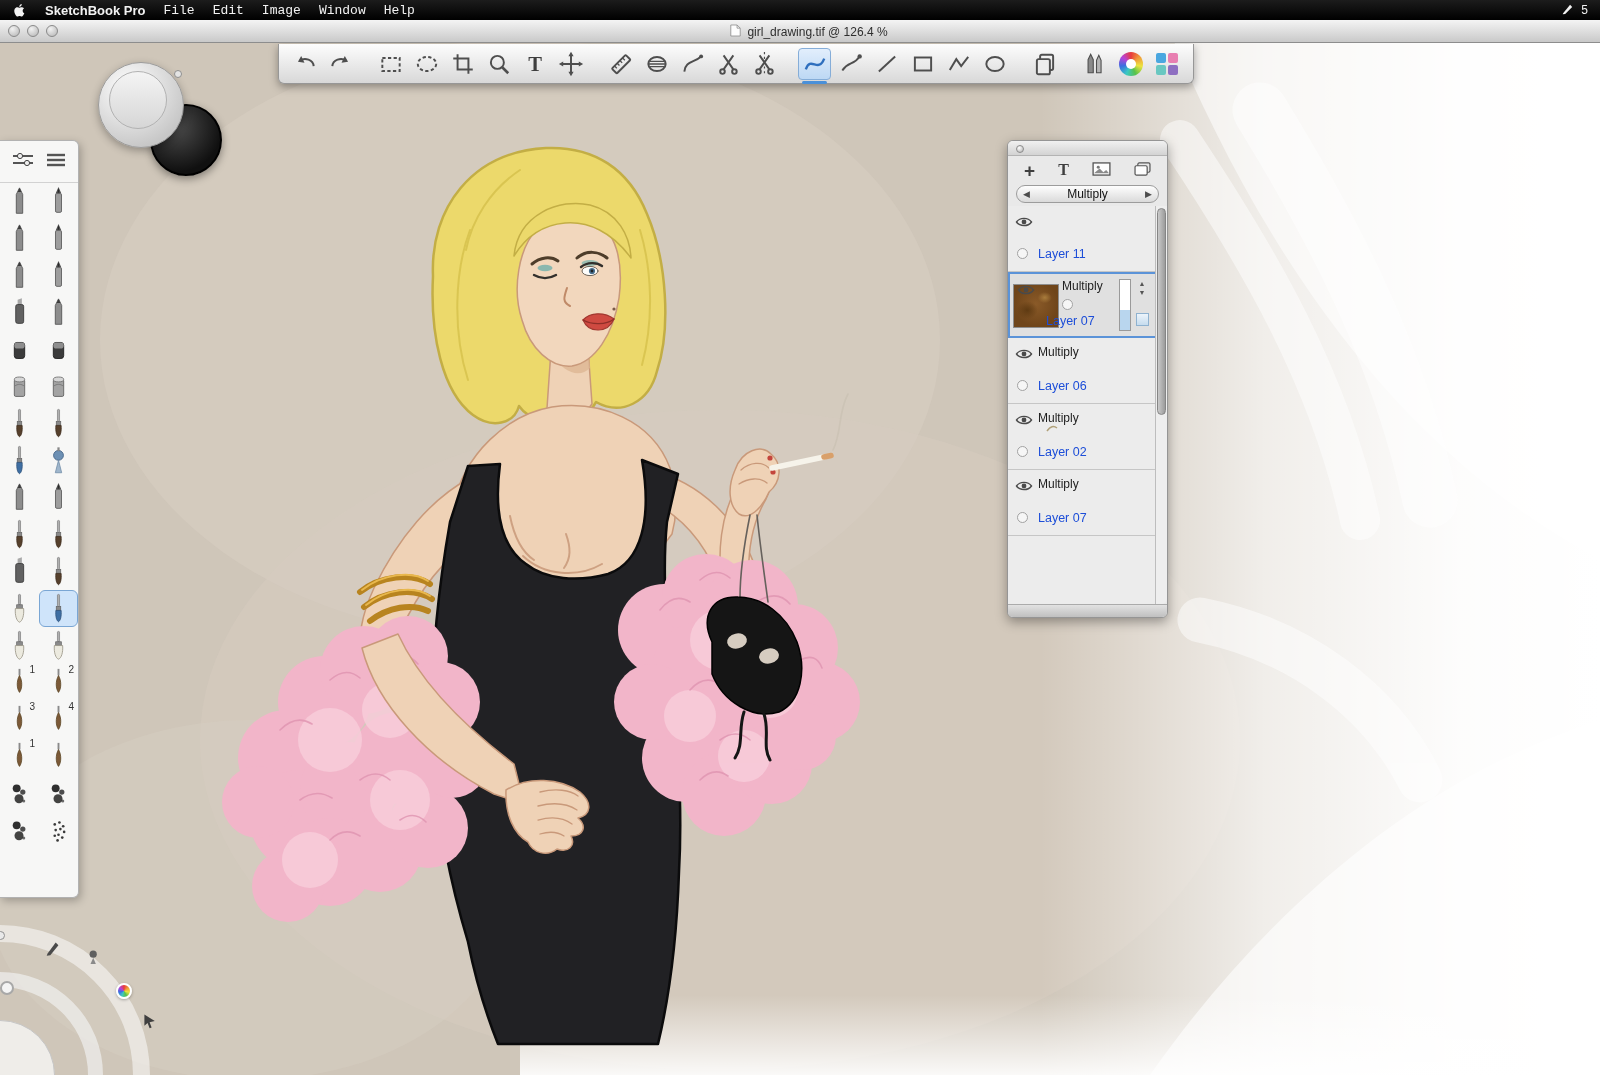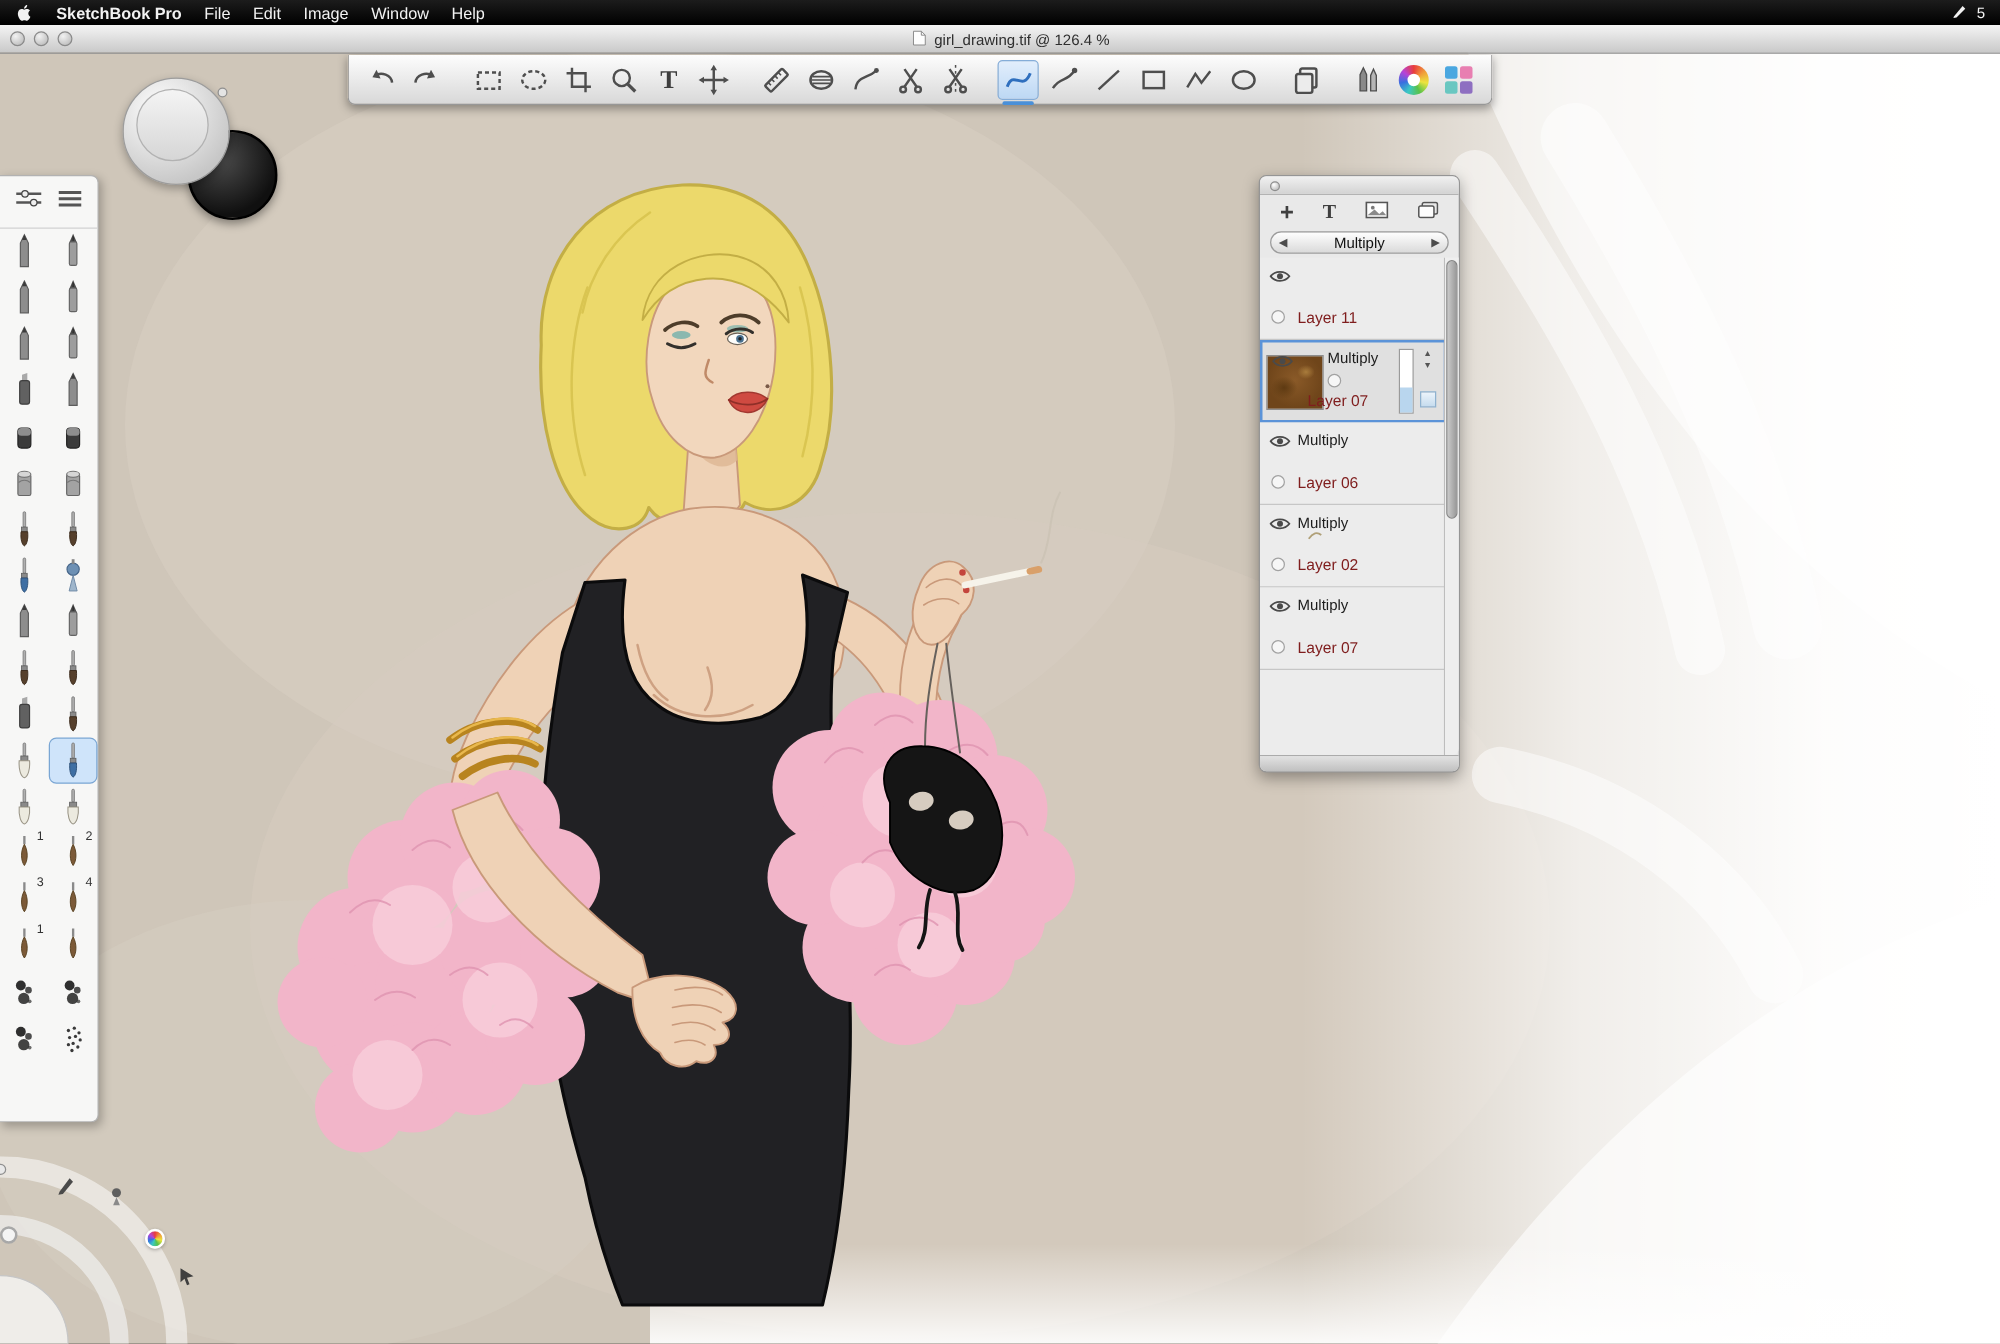--- a/index.html
+++ b/index.html
@@ -6,21 +6,21 @@
   html,body { width:1600px; height:1075px; overflow:hidden; background:#000;
               font-family:"Liberation Sans", sans-serif; }
   #screen { position:relative; width:1600px; height:1075px; background:#cfc6b9; }
 
   
   .menubar { position:absolute; left:0; top:0; width:1600px; height:20px;
              background:linear-gradient(#1c1c1c,#000); color:#f2f2f2;
              display:flex; align-items:center; gap:18px; padding:0 12px;
              font-size:13px; z-index:60; }
   .menubar .appname { font-weight:bold; }
-  .menubar .mitem { cursor:default; }
+  .menubar .mitem { cursor:default;font-family:Liberation Mono, monospace; }
   .menu-right { margin-left:auto; display:flex; align-items:center; gap:6px; }
   .apple-glyph { width:15px; height:15px; display:inline-block; }
 
   
   .titlebar { position:absolute; left:0; top:20px; width:1600px; height:23px;
               background:linear-gradient(#f4f4f4,#c9c9c9);
               border-bottom:1px solid #8d8d8d; z-index:55; }
   .tlights { position:absolute; left:8px; top:5px; display:flex; gap:7px; }
   .tlight { width:12px; height:12px; border-radius:50%;
             background:radial-gradient(circle at 35% 30%, #f2f2f2, #b3b3b3);
@@ -118,21 +118,21 @@
                   justify-content:space-between; padding:0 6px; }
   .step-arrow { font-size:9px; color:#4c4c4c; }
   .mode-label { font-size:12px; color:#111; }
   .layer-list { position:absolute; top:65px; bottom:13px; left:0; width:149px; overflow:hidden;
                 background:#ececec; }
   .layer-row { position:relative; height:66px; border-bottom:1px solid #c6c6c6; background:#ececec; }
   .layer-row .eye { position:absolute; left:7px; top:8px; width:18px; height:12px; }
   .lmode { position:absolute; left:30px; top:7px; font-size:12px; color:#1c1c1c; }
   .lsel { position:absolute; left:9px; bottom:12px; width:11px; height:11px; border-radius:50%;
           background:#f6f6f6; border:1px solid #a2a2a2; }
-  .lname { position:absolute; left:30px; bottom:10px; font-size:12.5px; color:#7f1d1d; }
+  .lname { position:absolute; left:30px; bottom:10px; font-size:12.5px; color:#1d4ed8; }
   .layer-row.selected { background:#e0e0e0; border:2px solid #5b93d8; }
   .layer-row.selected .lmode { left:52px; top:5px; }
   .layer-row.selected .lname { left:36px; bottom:8px; }
   .lthumb { position:absolute; left:3px; top:10px; width:46px; height:44px; border:1px solid #8d8d8d;
             background:
               radial-gradient(10px 8px at 70% 30%, #a97c3c, rgba(0,0,0,0) 70%),
               radial-gradient(14px 12px at 30% 60%, #5e3a12, rgba(0,0,0,0) 75%),
               radial-gradient(circle at 50% 45%, #8a5a28, #6f451a 70%); }
   .vslider { position:absolute; right:24px; top:5px; width:12px; height:52px; background:#fff;
              border:1px solid #9a9a9a; }

